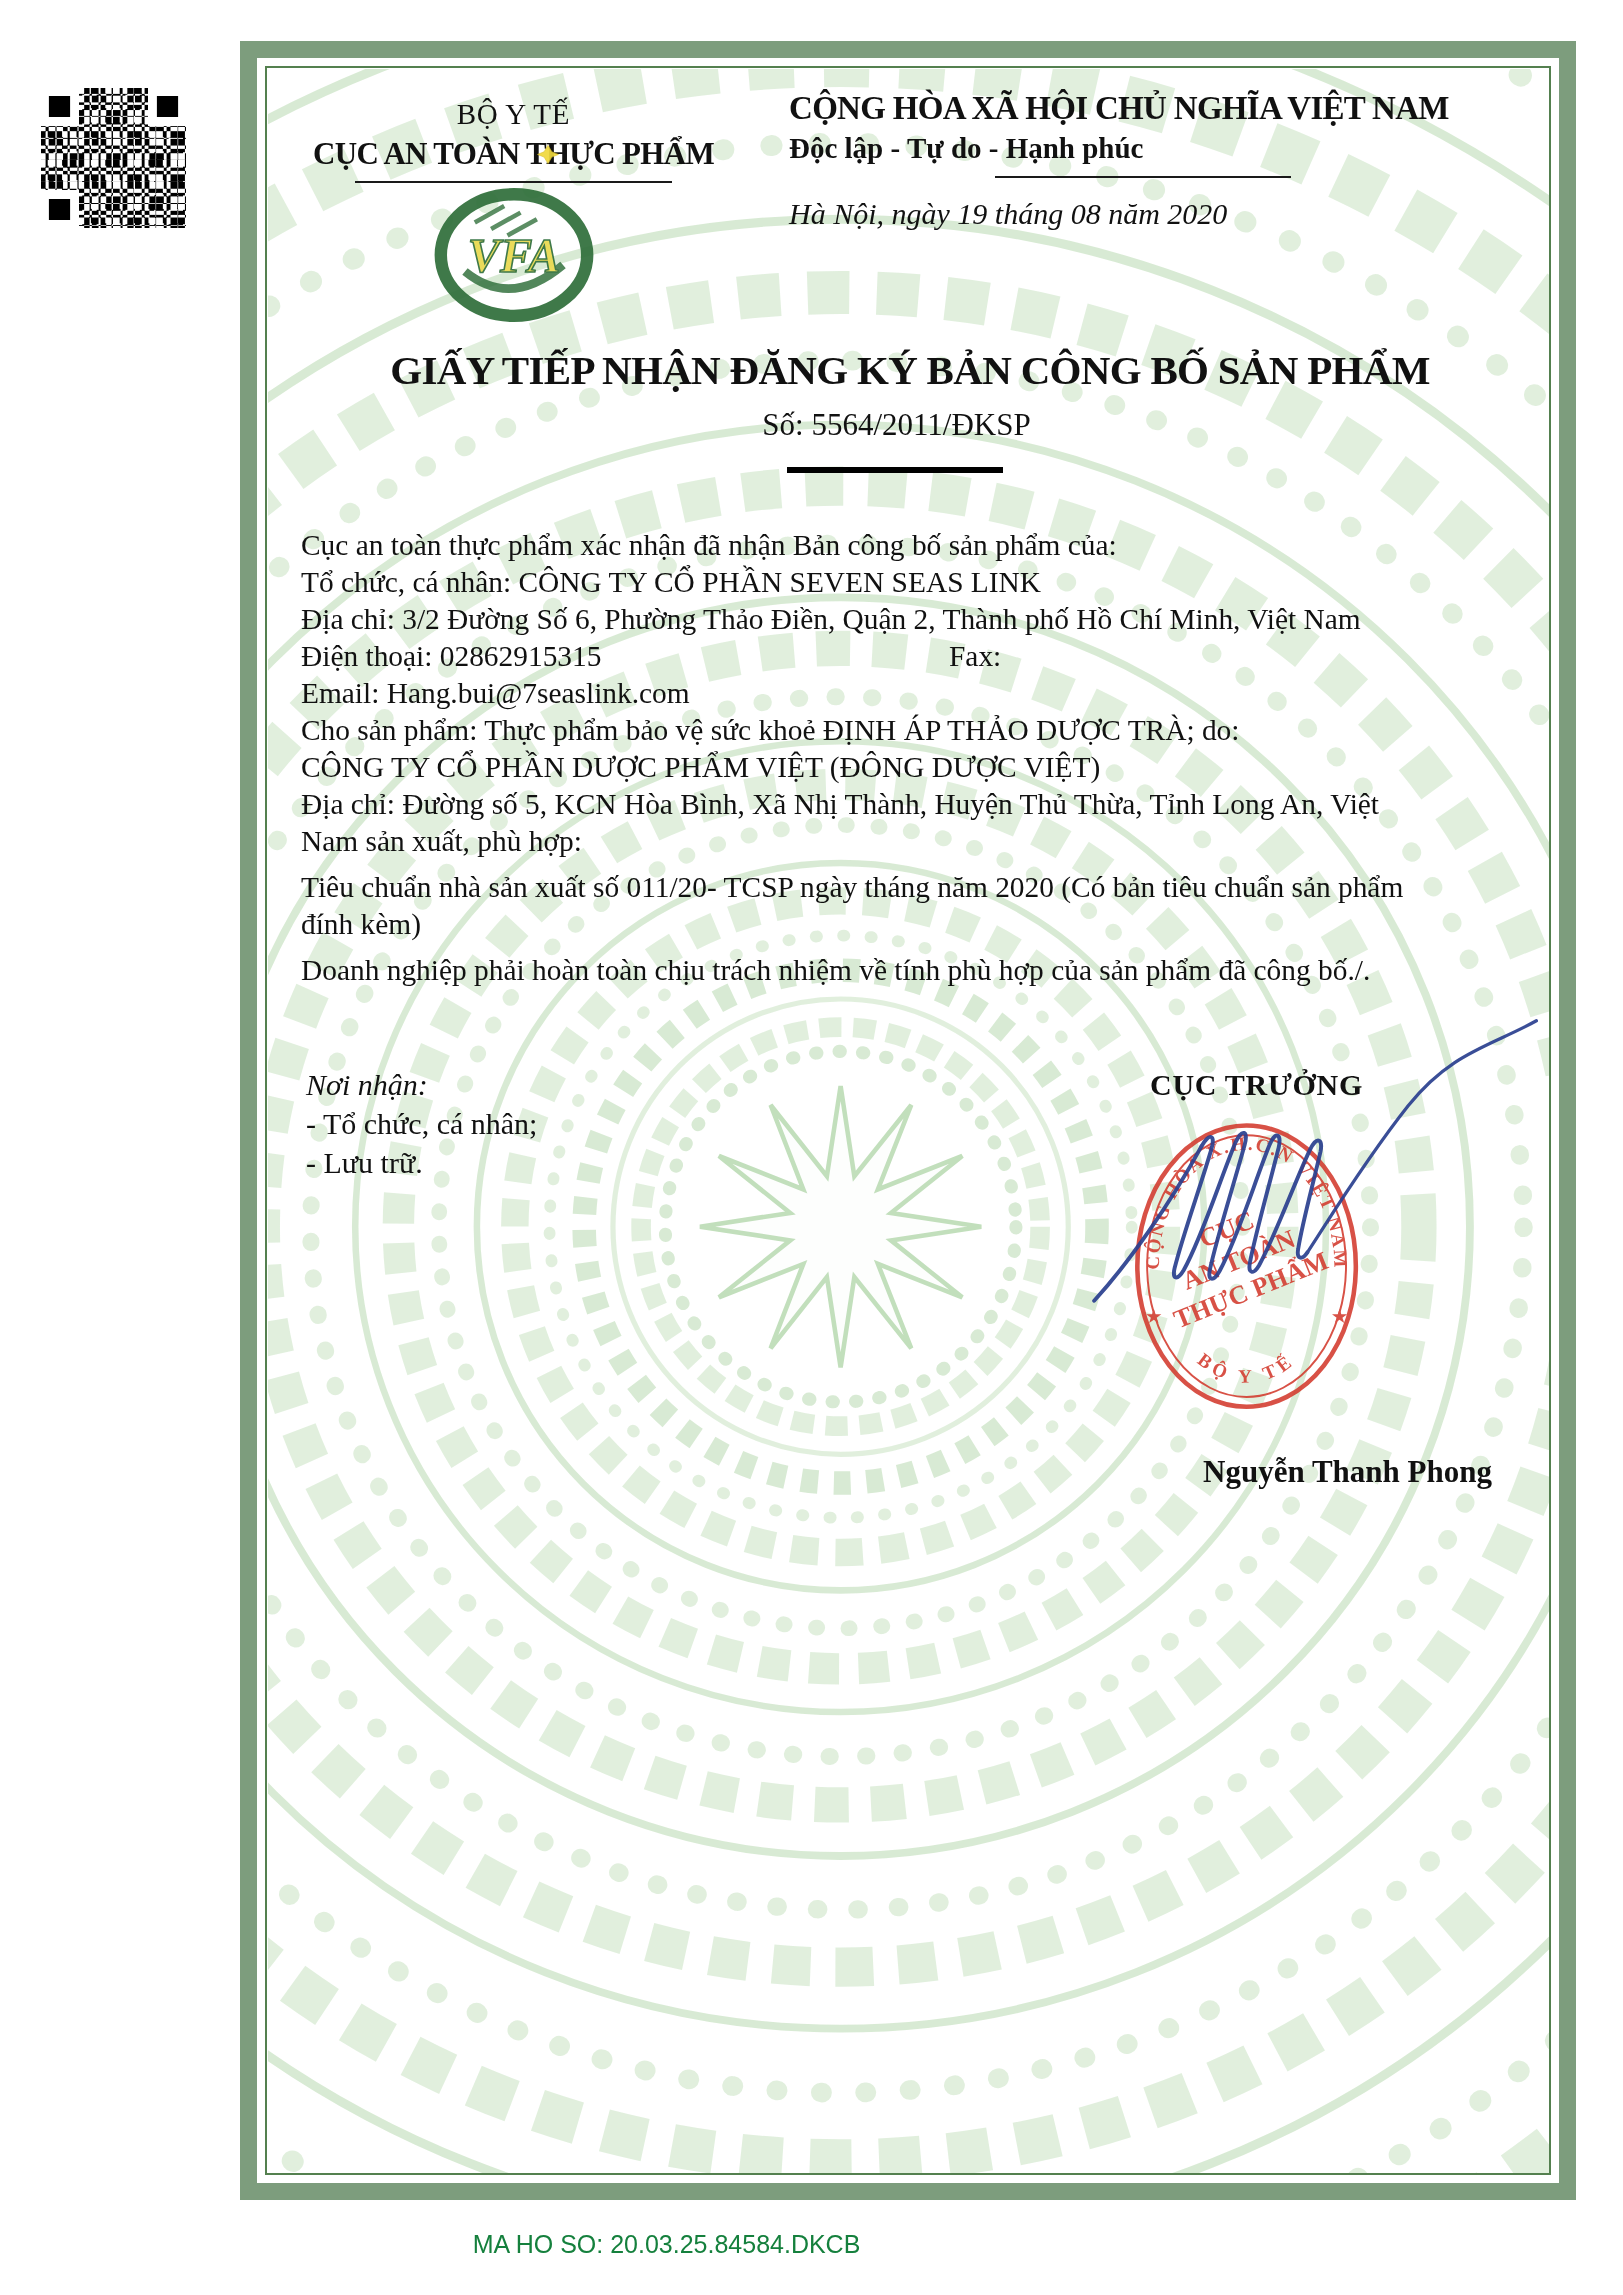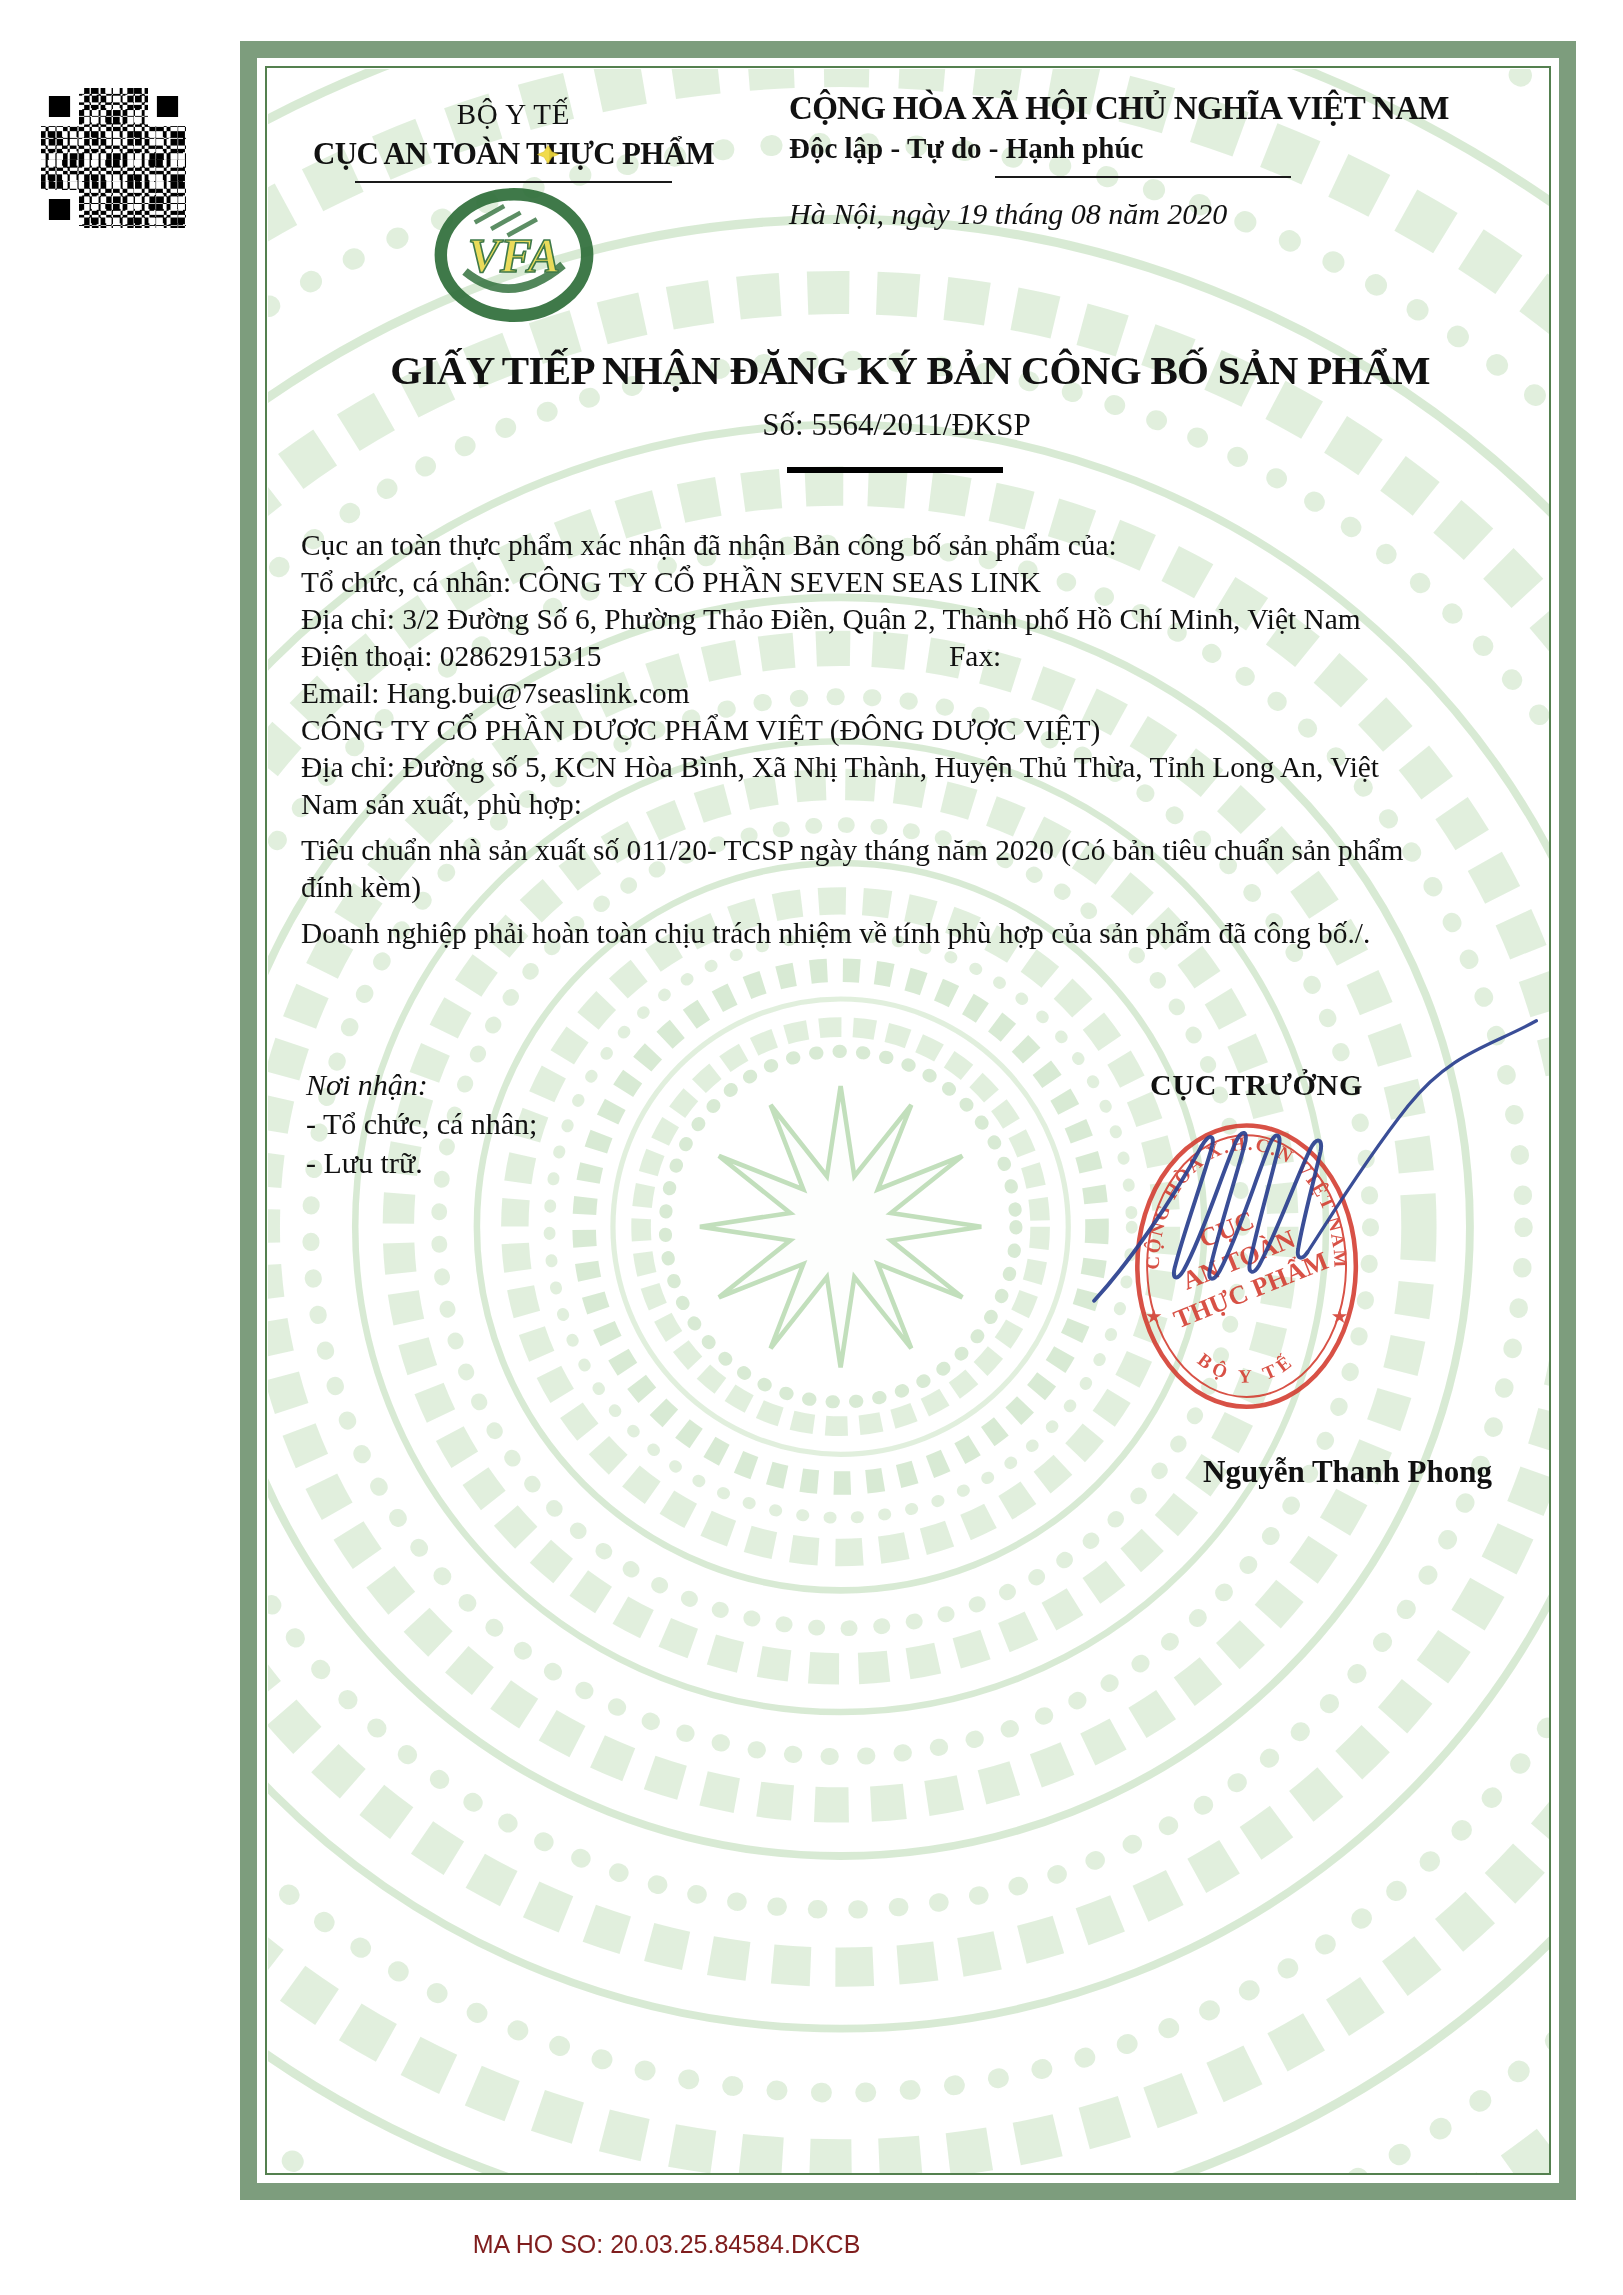--- a/index.html
+++ b/index.html
@@ -57,21 +57,21 @@
   
   .recipients{position:absolute;left:306px;top:1065px;font-size:30px;line-height:39px;}
   .rec-head{font-weight:normal;font-style:italic;}
   .signer-title{position:absolute;left:1060px;top:1068px;width:393px;text-align:center;
                 font-size:30px;font-weight:bold;letter-spacing:0.7px;}
   .stamp-svg{position:absolute;left:1047px;top:975px;width:530px;height:471px;}
   .signer-name{position:absolute;left:1021px;top:1454px;width:471px;text-align:right;
                font-size:31px;font-weight:bold;}
 
   .bottom-note{position:absolute;left:0;top:2230px;width:1333px;text-align:center;
-               font-family:"Liberation Sans",sans-serif;font-size:25px;color:#7f1d1d;}
+               font-family:"Liberation Sans",sans-serif;font-size:25px;color:#15803d;}
 </style>
 </head>
 <body>
 
 <div class="page">
 
   <div class="qr">
     <i class="tl"></i>
     <i class="tr"></i>
     <i class="bl"></i>
@@ -145,20 +145,21 @@
 
   <div class="body">
     <p>Cục an toàn thực phẩm xác nhận đã nhận Bản công bố sản phẩm của:</p>
     <p>Tổ chức, cá nhân: CÔNG TY CỔ PHẦN SEVEN SEAS LINK</p>
     <p>Địa chỉ: 3/2 Đường Số 6, Phường Thảo Điền, Quận 2, Thành phố Hồ Chí Minh, Việt Nam</p>
     <p class="phone-row">
       <span>Điện thoại: 02862915315</span>
       <span class="fax">Fax:</span>
     </p>
     <p>Email: Hang.bui@7seaslink.com</p>
+    <p>Cho sản phẩm: Thực phẩm bảo vệ sức khoẻ ĐỊNH ÁP THẢO DƯỢC TRÀ; do:</p>
     <p>CÔNG TY CỔ PHẦN DƯỢC PHẨM VIỆT (ĐÔNG DƯỢC VIỆT)</p>
     <p>Địa chỉ: Đường số 5, KCN Hòa Bình, Xã Nhị Thành, Huyện Thủ Thừa, Tỉnh Long An, Việt Nam sản xuất, phù hợp:</p>
     <p class="gap">Tiêu chuẩn nhà sản xuất số 011/20- TCSP ngày tháng năm 2020 (Có bản tiêu chuẩn sản phẩm đính kèm)</p>
     <p class="gap nowrap">Doanh nghiệp phải hoàn toàn chịu trách nhiệm về tính phù hợp của sản phẩm đã công bố./.</p>
   </div>
 
   <div class="recipients">
     <div class="rec-head">Nơi nhận:</div>
     <div>- Tổ chức, cá nhân;</div>
     <div>- Lưu trữ.</div>

